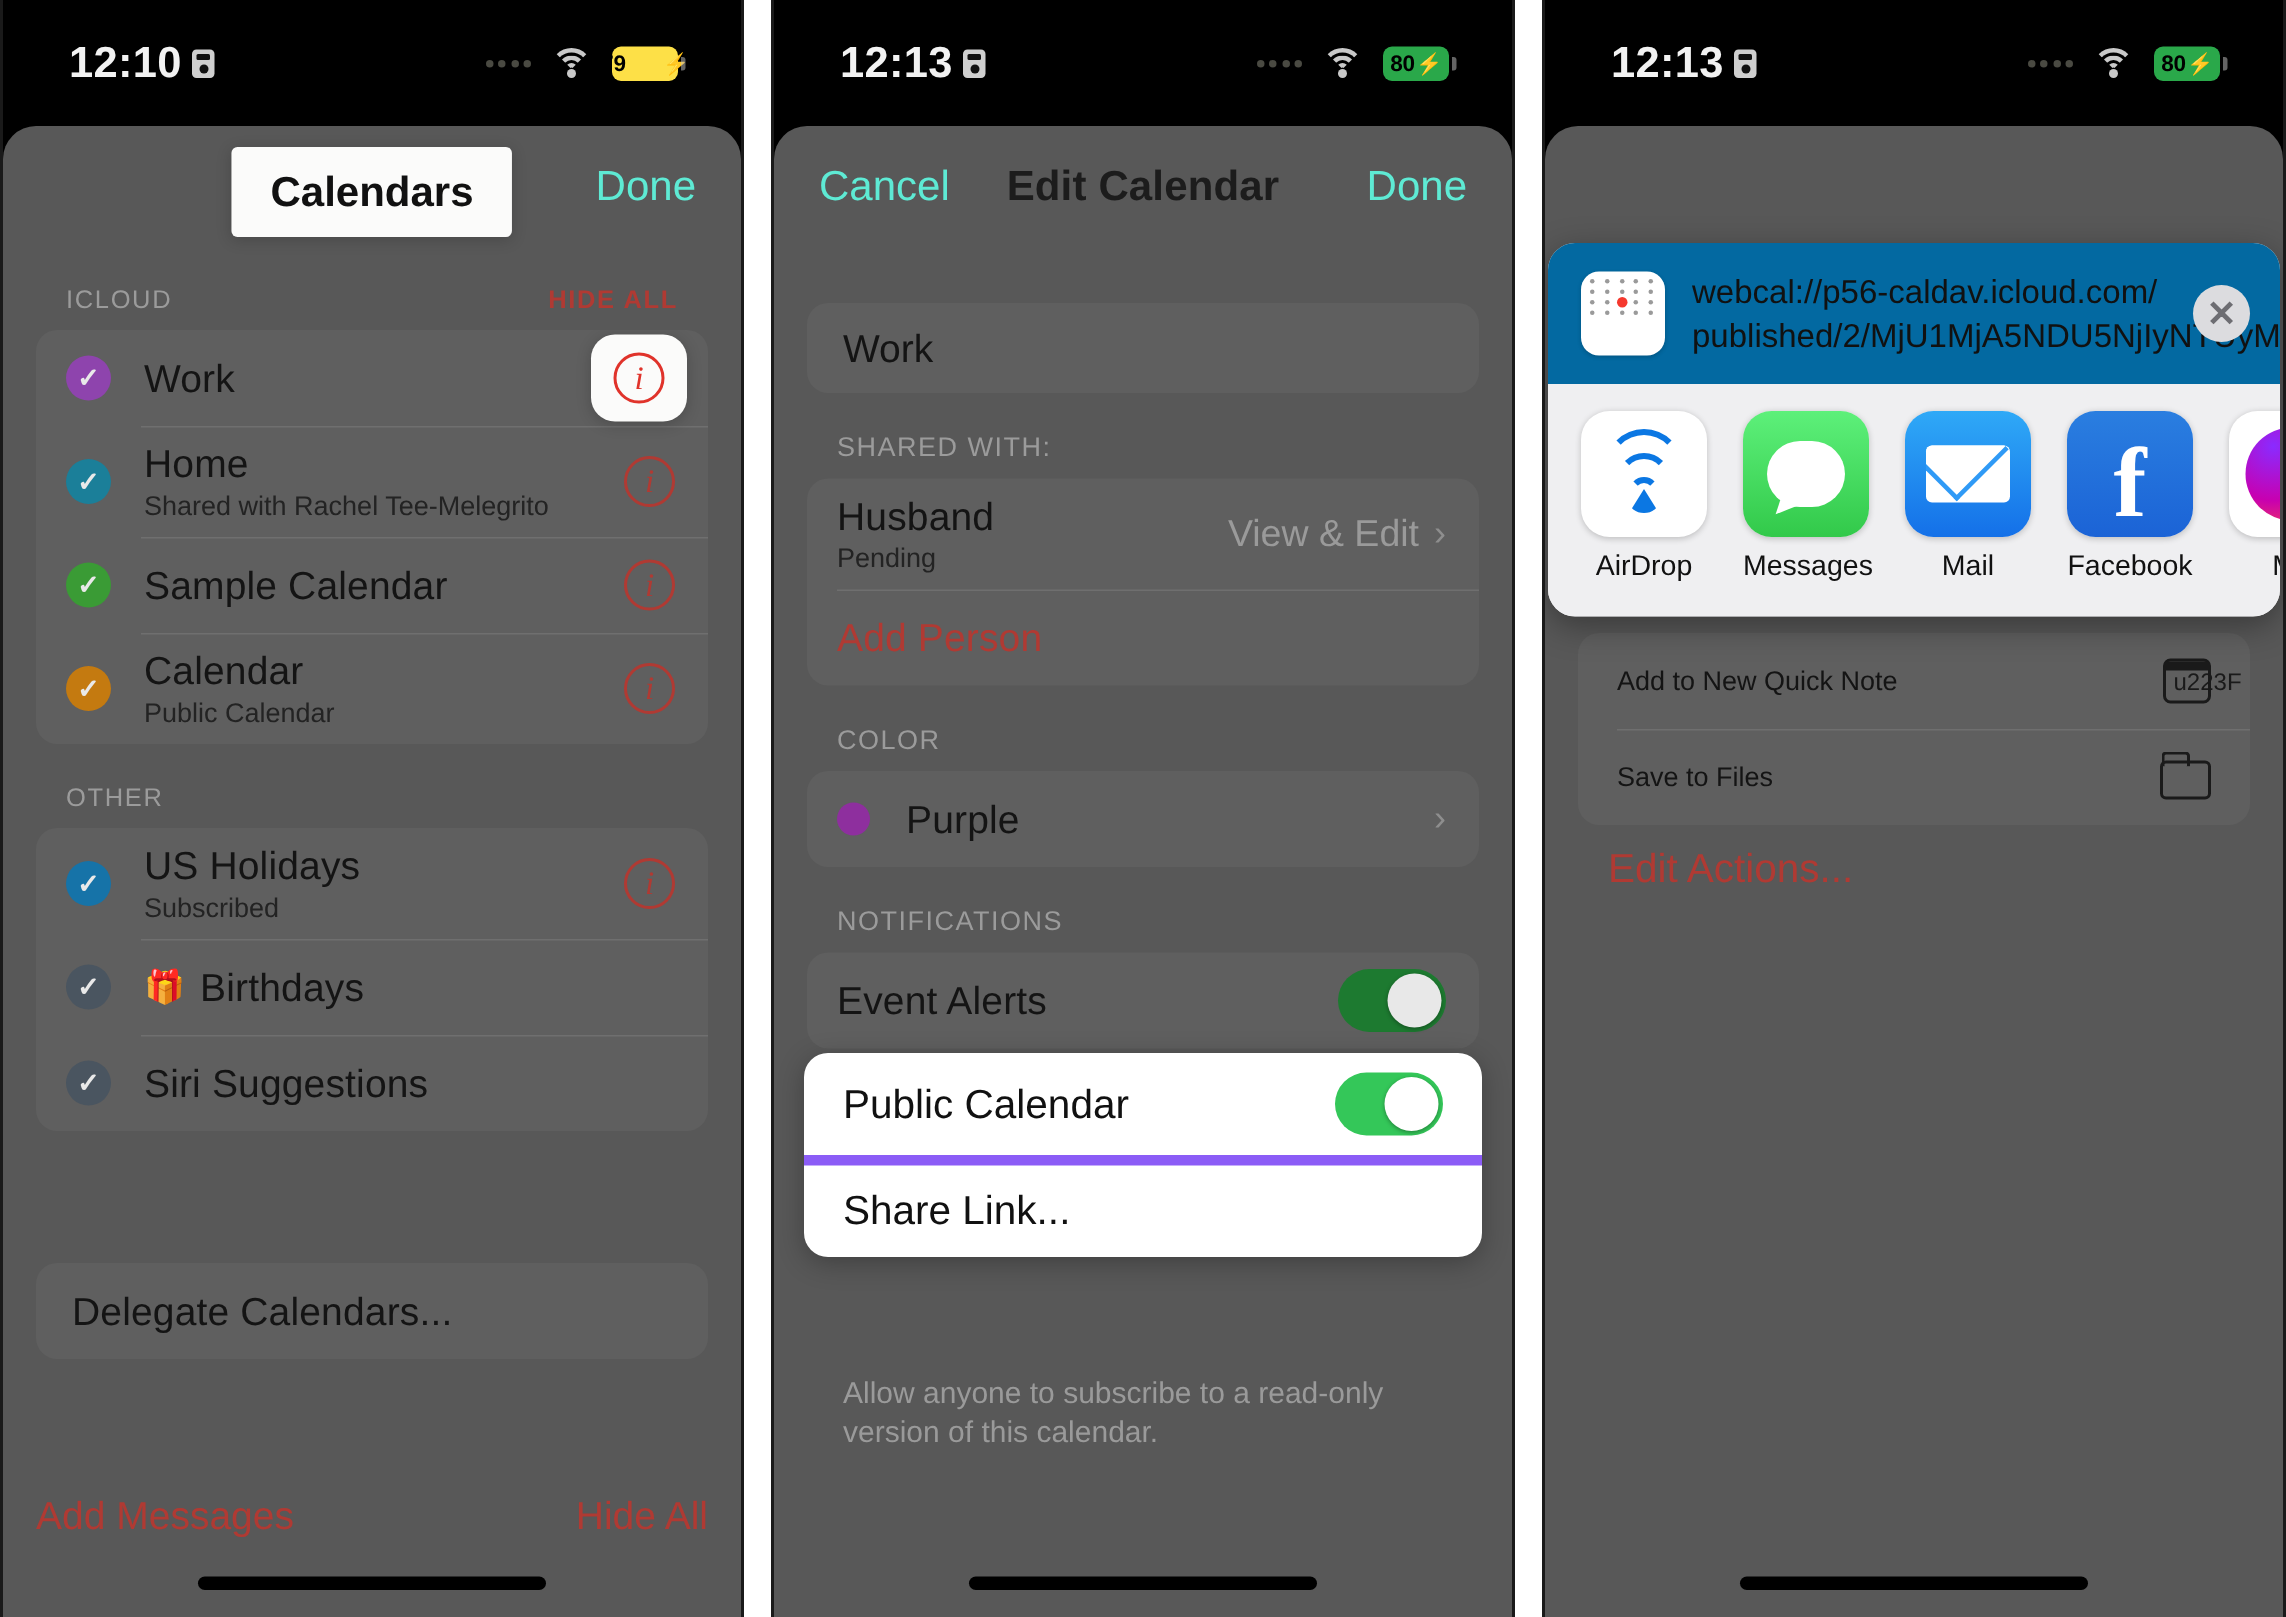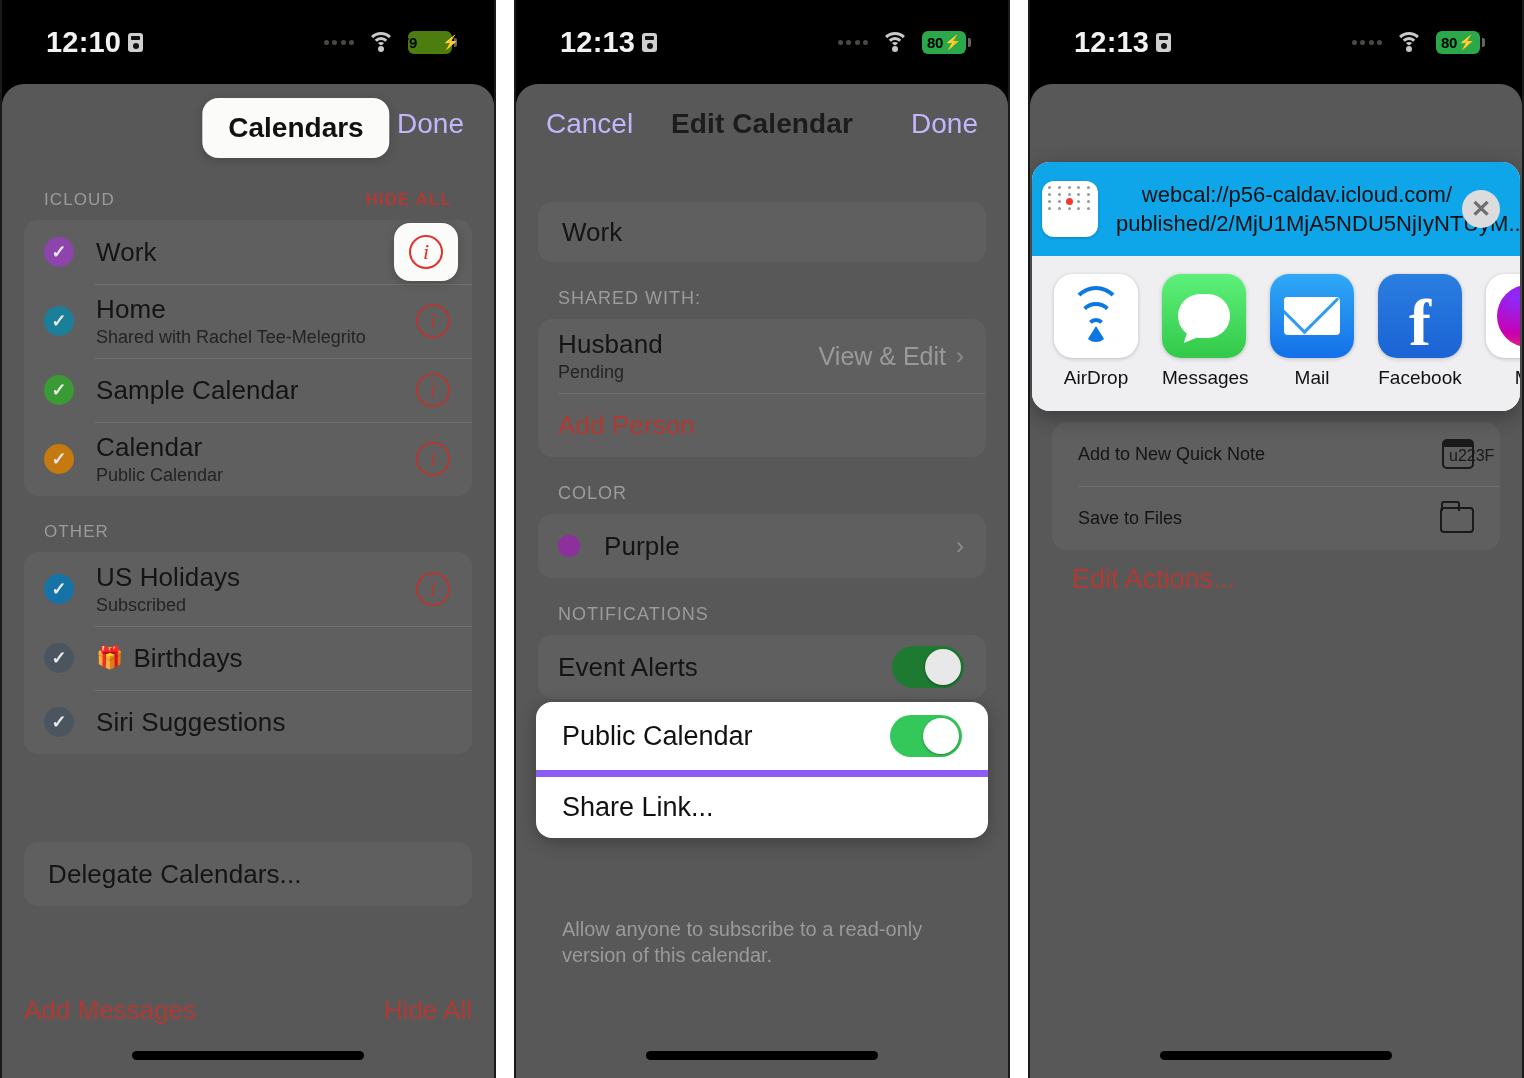--- a/index.html
+++ b/index.html
@@ -78,21 +78,21 @@
     border:none; top:14px;
   }
   .battery {
     position: relative;
     width: 44px; height: 23px;
     border-radius: 6px;
     display:flex; align-items:center; justify-content:center;
     font-size: 15px; font-weight: 700; color: #000;
     letter-spacing: -.3px;
   }
-  .battery.low  { background:#4d7c0f;gap:24px; }
+  .battery.low  { background:#fde047;gap:24px; }
   .battery.good { background:#2aa84a; }
   .battery::after{
     content:""; position:absolute; right:-5px; top:7px;
     width:3px; height:9px; border-radius: 0 2px 2px 0;
     background: rgba(200,200,200,.5);
   }
   .bolt { font-size: 14px; margin-left: 1px; }
 
   
   .stackcard {
@@ -113,34 +113,33 @@
     display:flex; align-items:center; justify-content:space-between;
     padding: 0 30px;
     position: relative;
   }
   .nav-title {
     position:absolute; left:0; right:0; text-align:center;
     font-size: 28px; font-weight: 700; color:#1c1c1c;
     letter-spacing:.1px;
   }
   .nav-btn {
-    font-size: 28px; color:#c4b5fd; position:relative; z-index:3;
+    font-size: 28px; color:#5eead4; position:relative; z-index:3;
   }
   .nav-btn.ghost { color: transparent; }
 
   
   .hl-title {
     position:absolute; left:50%; transform:translateX(-50%);
     top: 14px;
-    background:#fbfbfa; border-radius: 16px;
+    background:#fbfbfa; border-radius: 4px;
     padding: 14px 26px;
     font-size: 28px; font-weight: 700; color:#111;
     z-index: 5;
     box-shadow: 0 2px 10px rgba(0,0,0,.18);
-    margin-left: 48px;
   }
 
   
   .group-hdr {
     font-size: 17px; letter-spacing: 1.1px;
     color: #9b9b9b; font-weight: 500;
     padding: 26px 42px 10px 42px;
     display:flex; align-items:flex-end; justify-content:space-between;
   }
   .group-hdr .act { color:#b03a33; font-size:17px; letter-spacing:1.1px; font-weight:600;}
@@ -251,23 +250,22 @@
 
   
   .sharesheet {
     position:absolute; left: 2px; right: 2px; top: 78px;
     background:#efeff1; border-radius: 18px;
     box-shadow: 0 6px 22px rgba(0,0,0,.35);
     overflow:hidden; z-index: 12;
   }
   .share-head {
     display:flex; align-items:center; gap: 18px;
-    padding: 18px 22px 18px 10px; background:#0ea5e9;
+    padding: 18px 22px 18px 22px; background:#0369a1;
     position:relative;
-    text-align:right;
   }
   .cal-icon {
     width: 56px; height:56px; border-radius: 12px;
     background:#fff; overflow:hidden; flex:0 0 auto;
     box-shadow: 0 1px 3px rgba(0,0,0,.2);
     position:relative;
   }
   .cal-icon .top { height: 15px; background:#f5382e; }
   .cal-icon .grid {
     padding: 5px 5px 0 6px; display:grid;

